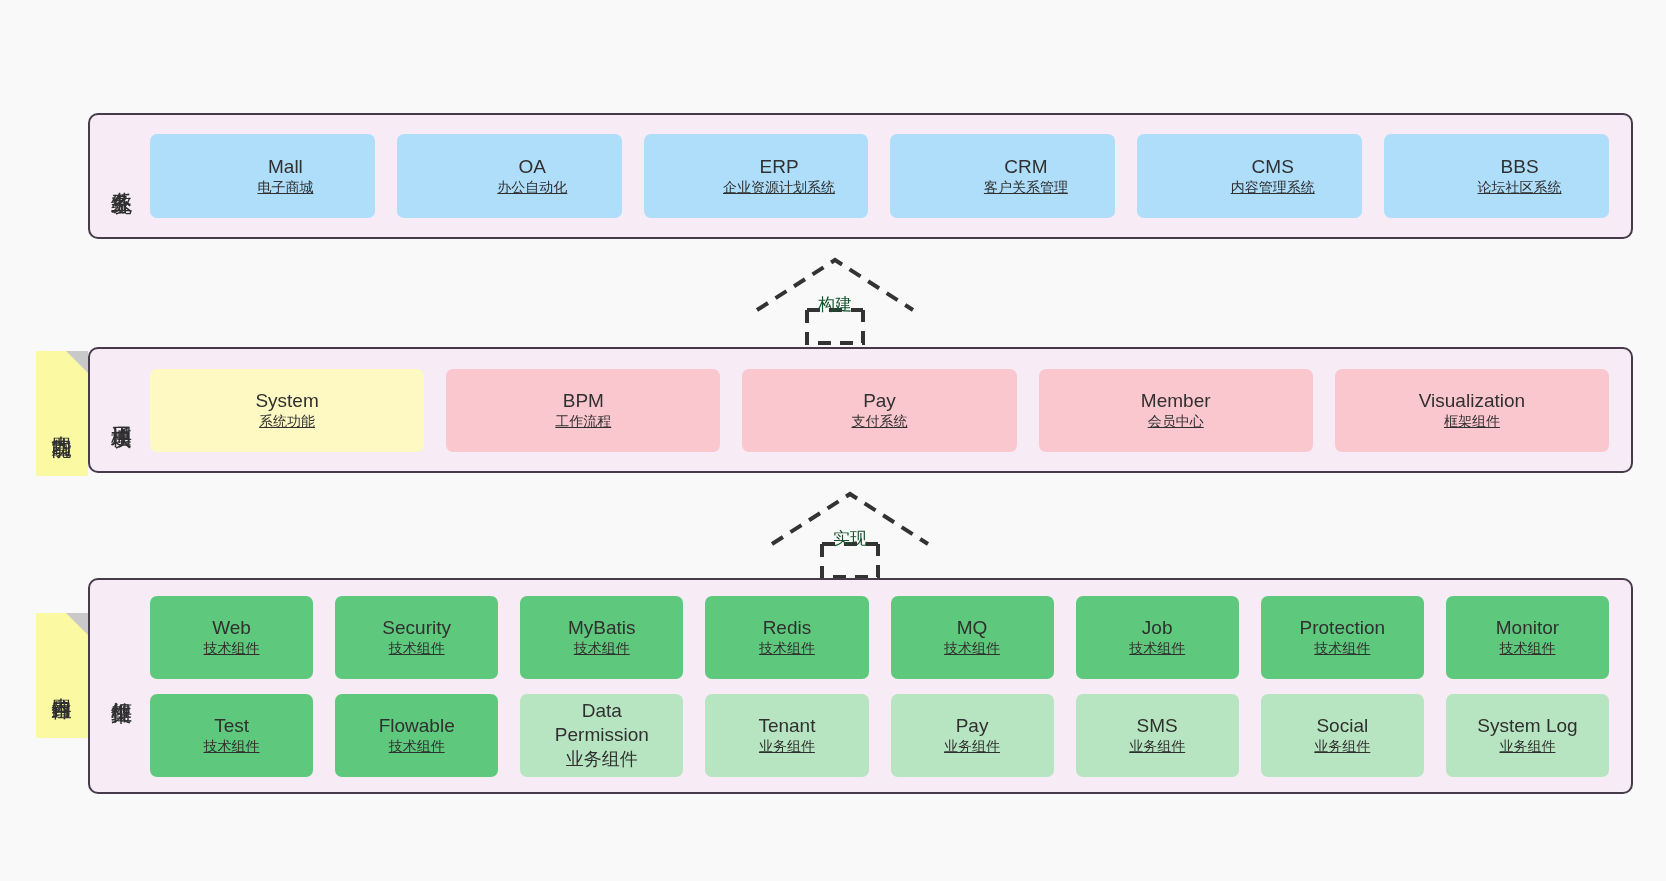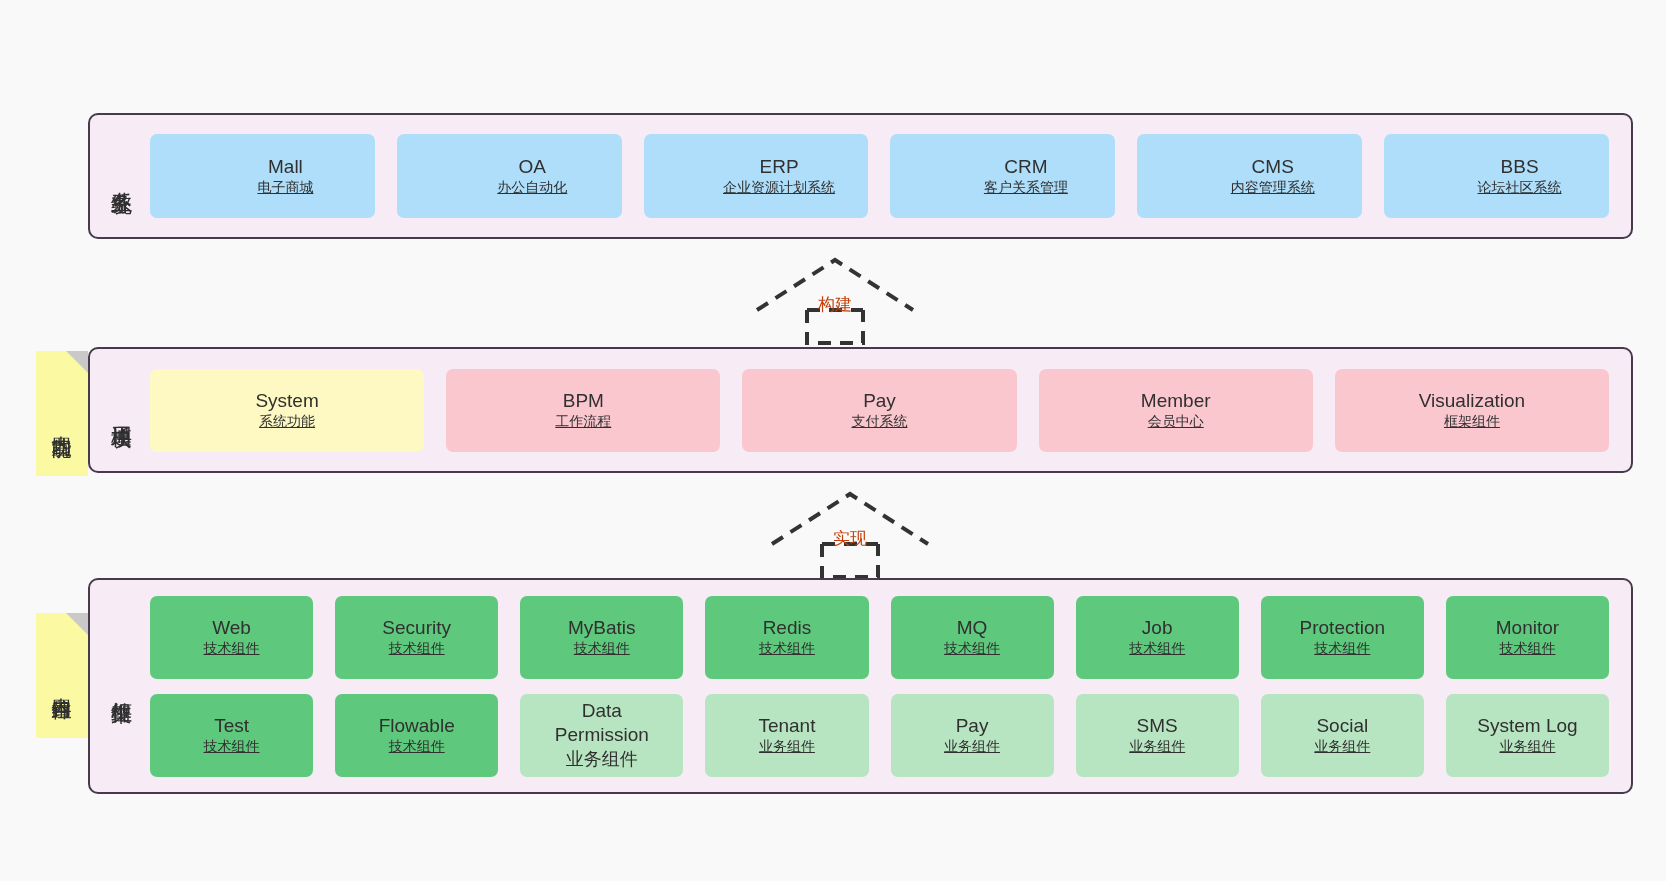--- a/index.html
+++ b/index.html
@@ -130,21 +130,21 @@
   }
   #note-common    { left: 36px; top: 351px; height: 125px; }
   #note-framework { left: 36px; top: 613px; height: 125px; }
 
   
   .arrow { position: absolute; }
   .arrow svg { display: block; overflow: visible; }
   .arrow .arrow-label {
     position: absolute;
     font-size: 17px;
-    color: #c2410c;
+    color: #14532d;
     white-space: nowrap;
     background: transparent;
   }
   #arrow-build { left: 755px; top: 258px; width: 160px; height: 85px; }
   #arrow-build .arrow-label { left: 63px; top: 35px; }
   #arrow-impl  { left: 770px; top: 492px; width: 160px; height: 85px; }
   #arrow-impl  .arrow-label { left: 63px; top: 35px; }
 </style>
 </head>
 <body>

